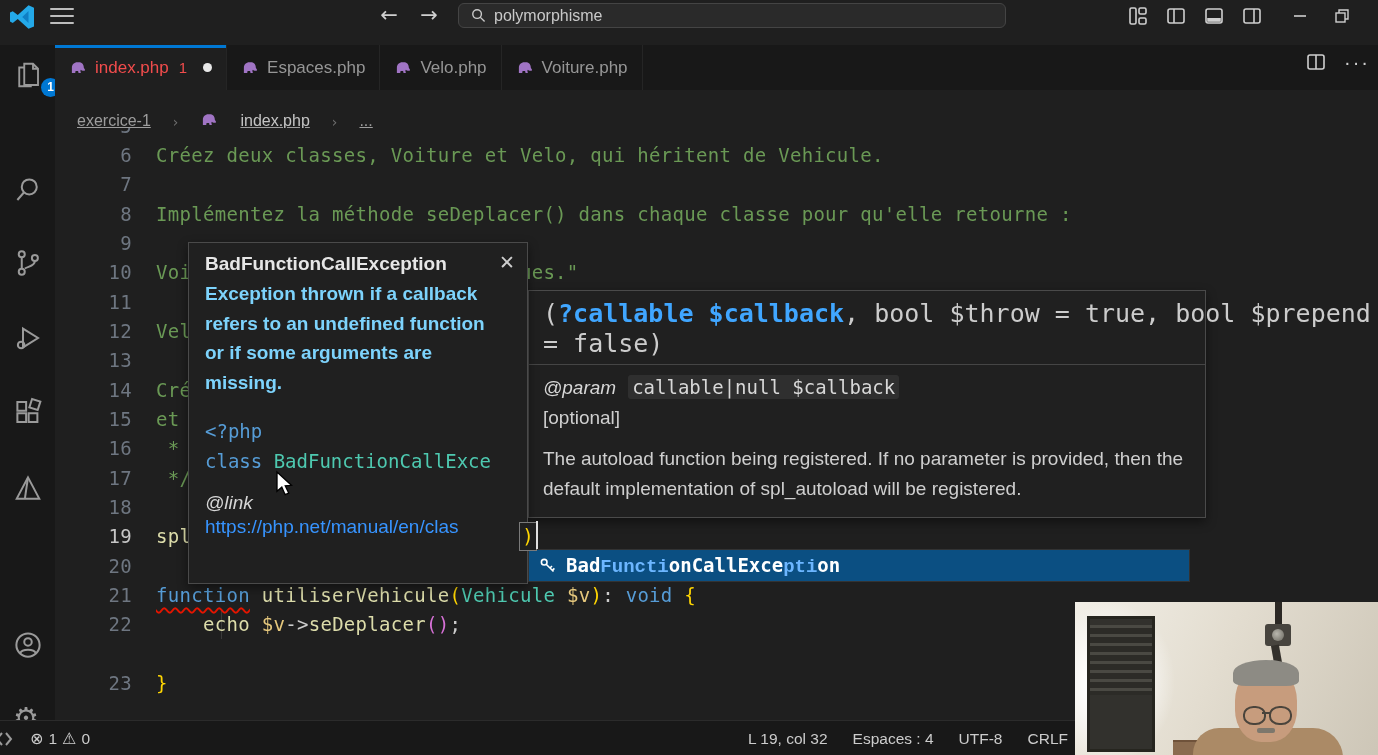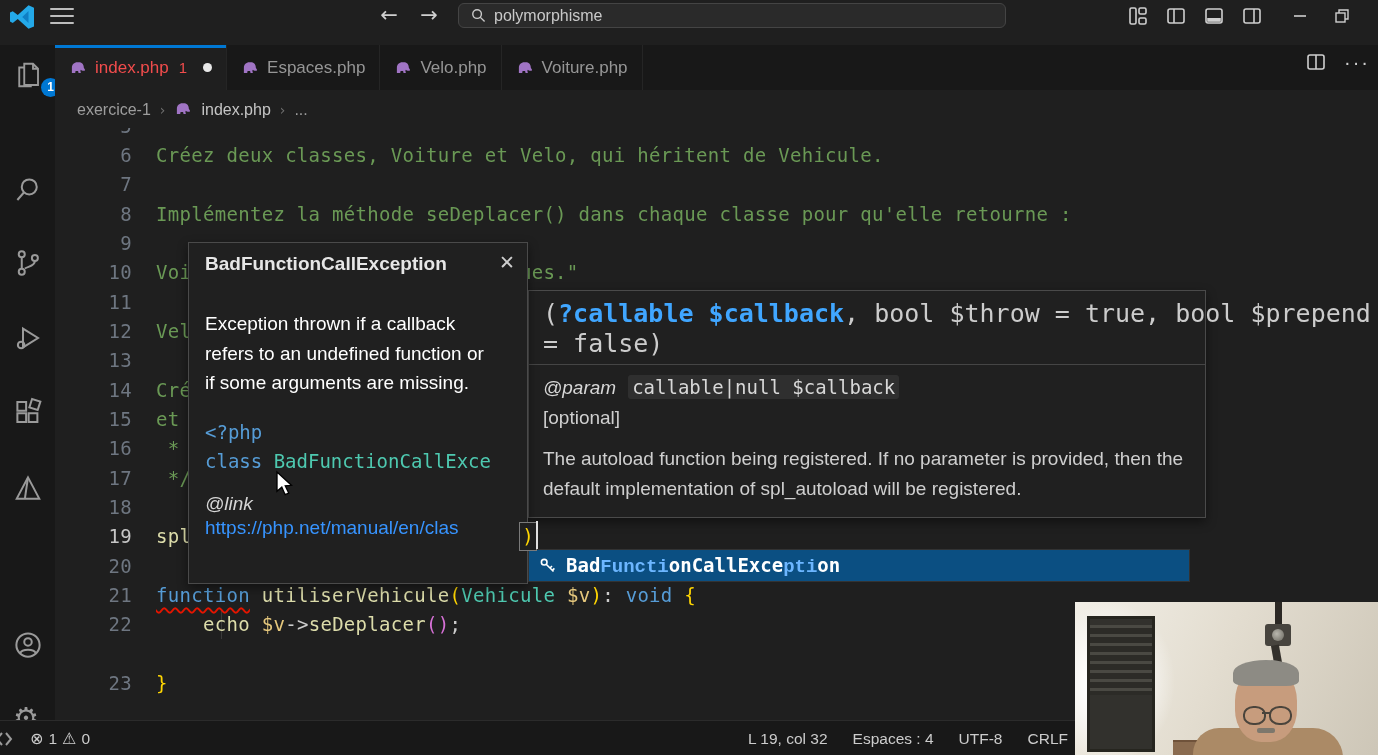--- a/index.html
+++ b/index.html
@@ -27,43 +27,43 @@
   #tabbar{left:55px;top:45px;width:1323px;height:45px;background:#181818;display:flex;}
   .tab{height:45px;display:flex;align-items:center;gap:8px;padding:0 14px;box-sizing:border-box;
        border-right:1px solid #252525;background:#181818;color:#969696;font-size:17px;cursor:pointer;position:relative;}
   .tab.active{background:#1f1f1f;color:#f14c4c;}
   .tab.active::before{content:"";position:absolute;left:0;top:0;height:3px;width:100%;background:#0078d4;}
   .tab .errnum{color:#f14c4c;font-size:15px;margin-left:2px;}
   .dot{width:9px;height:9px;border-radius:50%;background:#e8e8e8;margin-left:8px;}
   .tab-actions{position:absolute;right:8px;top:52px;display:flex;gap:18px;align-items:center;}
   .more-dots{color:#cfcfcf;font-size:20px;letter-spacing:2px;line-height:14px;}
   
-  #breadcrumb{left:55px;top:90px;width:1323px;height:40px;display:flex;align-items:center;gap:9px;
-     padding-left:22px;box-sizing:border-box;font-size:16px;color:#9d9d9d;background:#1f1f1f;}
+  #breadcrumb{left:55px;top:90px;width:1323px;height:40px;display:flex;align-items:flex-end;gap:22px;
+     padding-left:22px;box-sizing:border-box;font-size:16px;color:#9d9d9d;background:#1f1f1f;text-decoration:underline;}
   #breadcrumb .chev{color:#6e6e6e;font-family:"DejaVu Sans",sans-serif;font-size:14px;}
   #breadcrumb .bc-file{color:#c5c5c5;}
   
   #editor{left:55px;top:128px;width:1323px;height:592px;overflow:hidden;background:#1f1f1f;}
   .row{position:absolute;left:0;width:100%;height:30px;line-height:29.33px;font-family:"DejaVu Sans Mono",monospace;
        font-size:19px;letter-spacing:.3px;white-space:pre;}
   .gut{position:absolute;left:0;width:101px;text-align:right;padding-right:24px;box-sizing:border-box;color:#6e7681;}
   .gut.cur{color:#c6c6c6;}
   .code{position:absolute;left:101px;}
   .tk-d{color:#cccccc}.tk-c{color:#6a9955}.tk-f{color:#dcdcaa}.tk-k{color:#569cd6}
   .tk-t{color:#4ec9b0}.tk-g{color:#ffd602}.tk-p{color:#d670d6}.tk-v{color:#e6c87d}
   .tk-b{color:#40a6ff;font-weight:bold}
   .tk-e{color:#569cd6;text-decoration:underline wavy #e51400 1.5px;text-underline-offset:5px;}
   .guide{position:absolute;width:1px;background:#3a3a3a;}
   
   #hover{left:188px;top:242px;width:340px;height:342px;background:#202020;border:1px solid #4a4a4a;
      z-index:8;box-sizing:border-box;padding:10px 16px;overflow:hidden;box-shadow:0 4px 10px rgba(0,0,0,.45);}
   #hover h3{margin:0;font-size:19px;color:#e6e6e6;font-weight:bold;}
   #hover .close{position:absolute;top:8px;right:12px;font-size:19px;color:#cfcfcf;cursor:pointer;
      font-family:"DejaVu Sans",sans-serif;}
-  #hover .body{margin-top:34px;font-size:19px;line-height:29.5px;color:#ffffff;width:290px;}
+  #hover .body{margin-top:4px;font-size:19px;line-height:29.5px;color:#7dd3fc;width:290px;font-weight:bold;}
   #hover .codeblk{margin-top:20px;font-family:"DejaVu Sans Mono",monospace;font-size:19px;line-height:29.5px;white-space:pre;overflow:hidden;}
   #hover .linktag{margin-top:16px;font-size:19px;font-style:italic;color:#d6d6d6;}
   #hover .linkurl{margin-top:2px;font-size:19px;color:#3794ff;white-space:nowrap;overflow:hidden;cursor:pointer;}
   
   #sig{left:528px;top:290px;width:678px;height:228px;background:#202020;border:1px solid #4a4a4a;z-index:7;
      box-sizing:border-box;padding:8px 14px;box-shadow:0 4px 10px rgba(0,0,0,.45);}
   #sig .mono{font-family:"DejaVu Sans Mono",monospace;font-size:25px;line-height:29.5px;white-space:pre;}
   #sig hr{border:none;border-top:1px solid #454545;margin:6px -14px 8px;}
   #sig .paramrow{font-size:19px;line-height:29.5px;}
   #sig .at{font-style:italic;color:#d6d6d6;margin-right:12px;}

